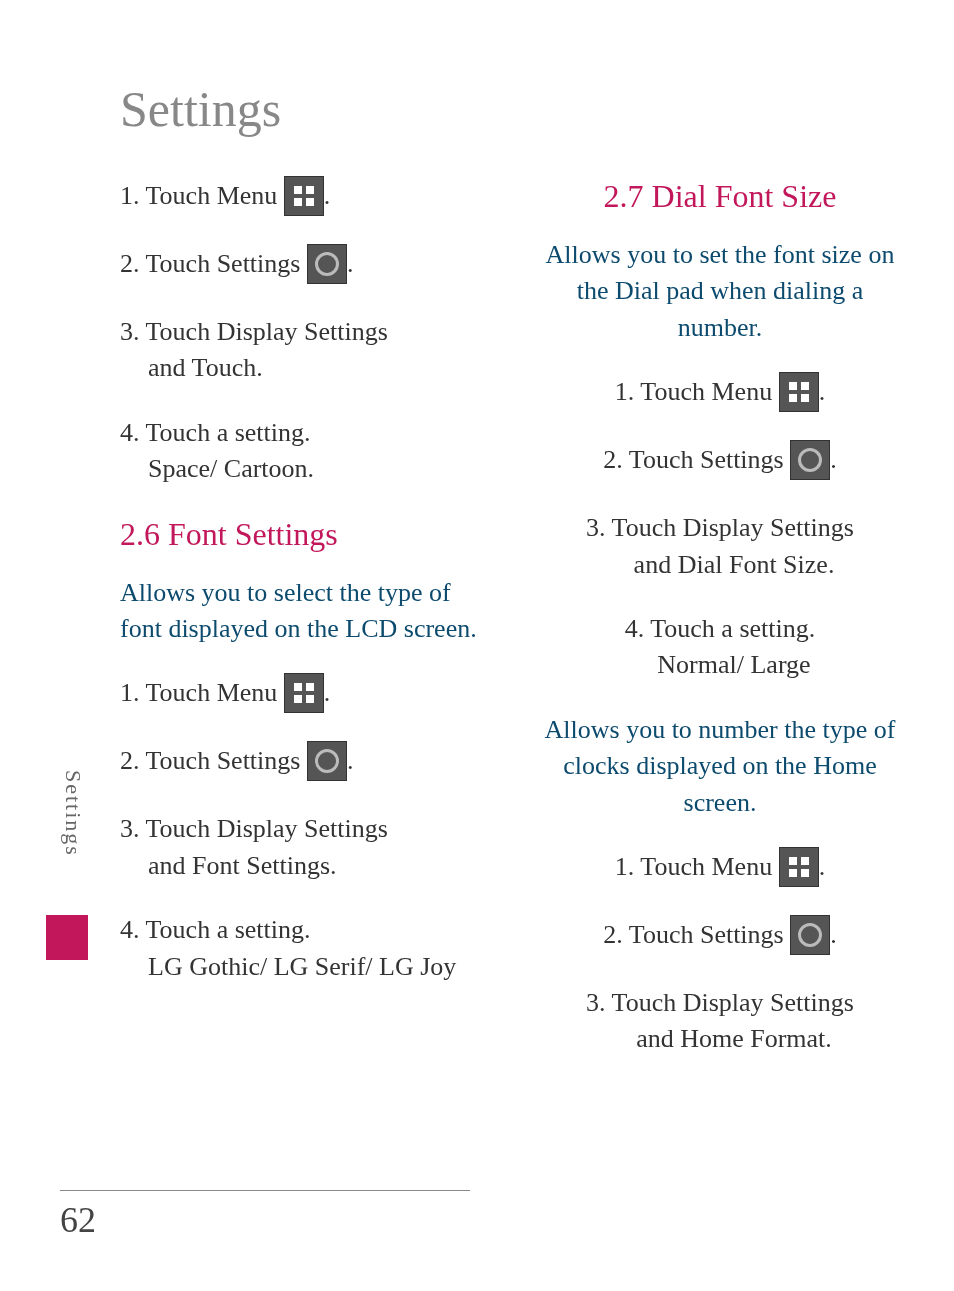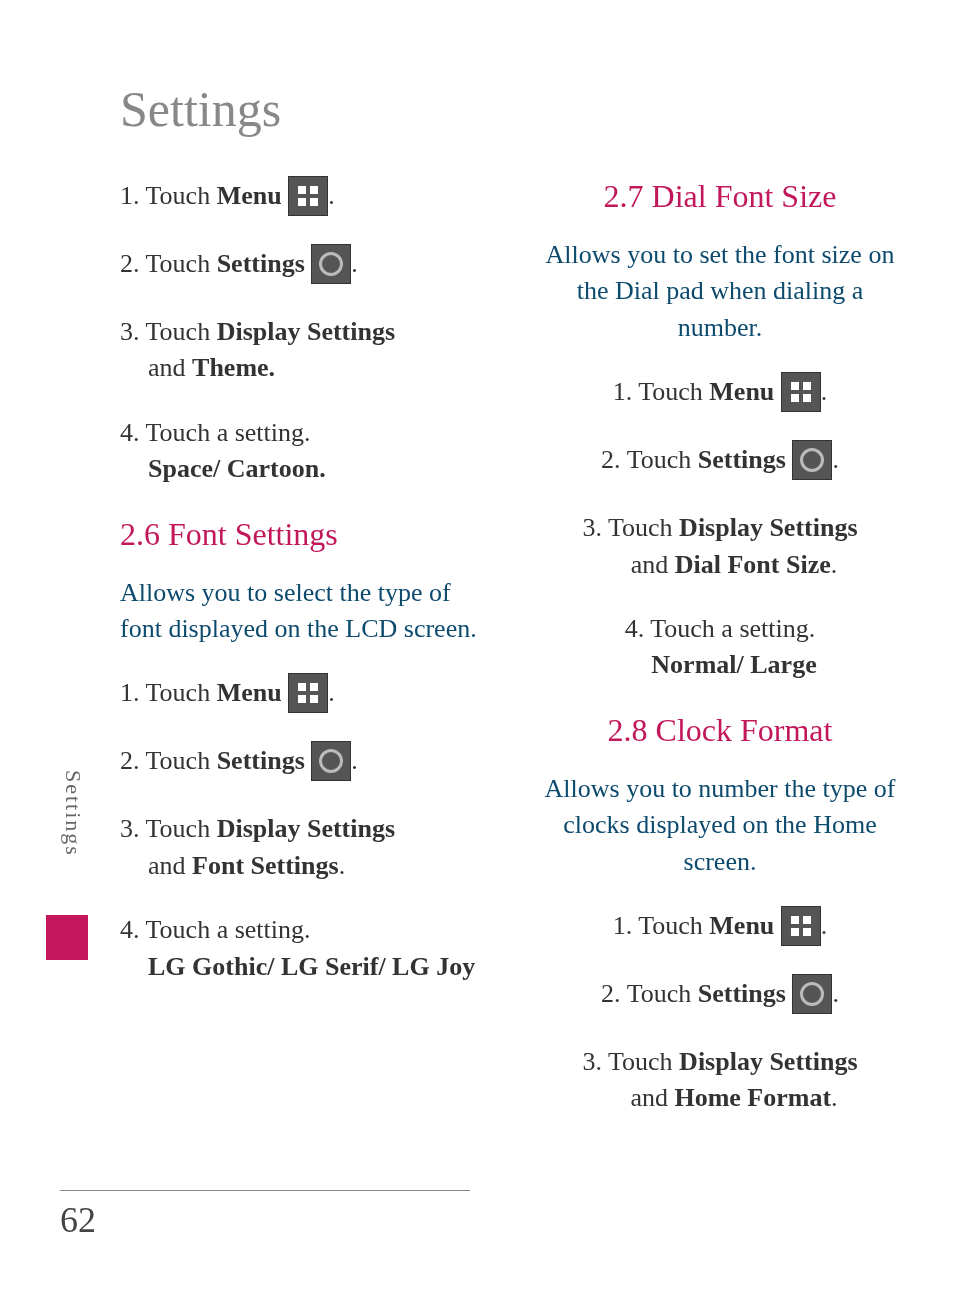--- a/index.html
+++ b/index.html
@@ -35,21 +35,21 @@
     .step {
       font-size: 26px;
       line-height: 1.4;
       margin-bottom: 28px;
       color: #333;
     }
     .step-indent {
       padding-left: 28px;
     }
     .bold {
-      font-weight: bold;
+      font-weight: normal;
     }
     .heading {
       font-size: 32px;
       color: #c2185b;
       margin: 10px 0 22px 0;
     }
     .body-text {
       font-size: 26px;
       line-height: 1.4;
       margin-bottom: 28px;
@@ -129,21 +129,21 @@
     <div class="step">
       <span>1.</span><span> Touch </span><span class="bold">Menu</span> <span class="icon menu-icon"></span>.
     </div>
 
     <div class="step">
       <span>2.</span><span> Touch </span><span class="bold">Settings</span> <span class="icon settings-icon"></span>.
     </div>
 
     <div class="step">
       <span>3.</span><span> Touch </span><span class="bold">Display Settings</span><br>
-      <span class="step-indent"><span> and </span><span class="bold">Theme.</span></span>
+      <span class="step-indent"><span> and </span><span class="bold">Touch.</span></span>
     </div>
 
     <div class="step">
       <span>4.</span><span> Touch a setting.</span><br>
       <span class="step-indent bold">Space/ Cartoon.</span>
     </div>
 
     <div class="heading">2.6 Font Settings</div>
     <div class="body-text">Allows you to select the type of font displayed on the LCD screen.</div>
 
@@ -182,21 +182,20 @@
     <div class="step">
       <span>3.</span><span> Touch </span><span class="bold">Display Settings</span><br>
       <span class="step-indent"><span> and </span><span class="bold">Dial Font Size</span>.</span>
     </div>
 
     <div class="step">
       <span>4.</span><span> Touch a setting.</span><br>
       <span class="step-indent bold">Normal/ Large</span>
     </div>
 
-    <div class="heading">2.8 Clock Format</div>
     <div class="body-text">Allows you to number the type of clocks displayed on the Home screen.</div>
 
     <div class="step">
       <span>1.</span><span> Touch </span><span class="bold">Menu</span> <span class="icon menu-icon"></span>.
     </div>
 
     <div class="step">
       <span>2.</span><span> Touch </span><span class="bold">Settings</span> <span class="icon settings-icon"></span>.
     </div>
 

